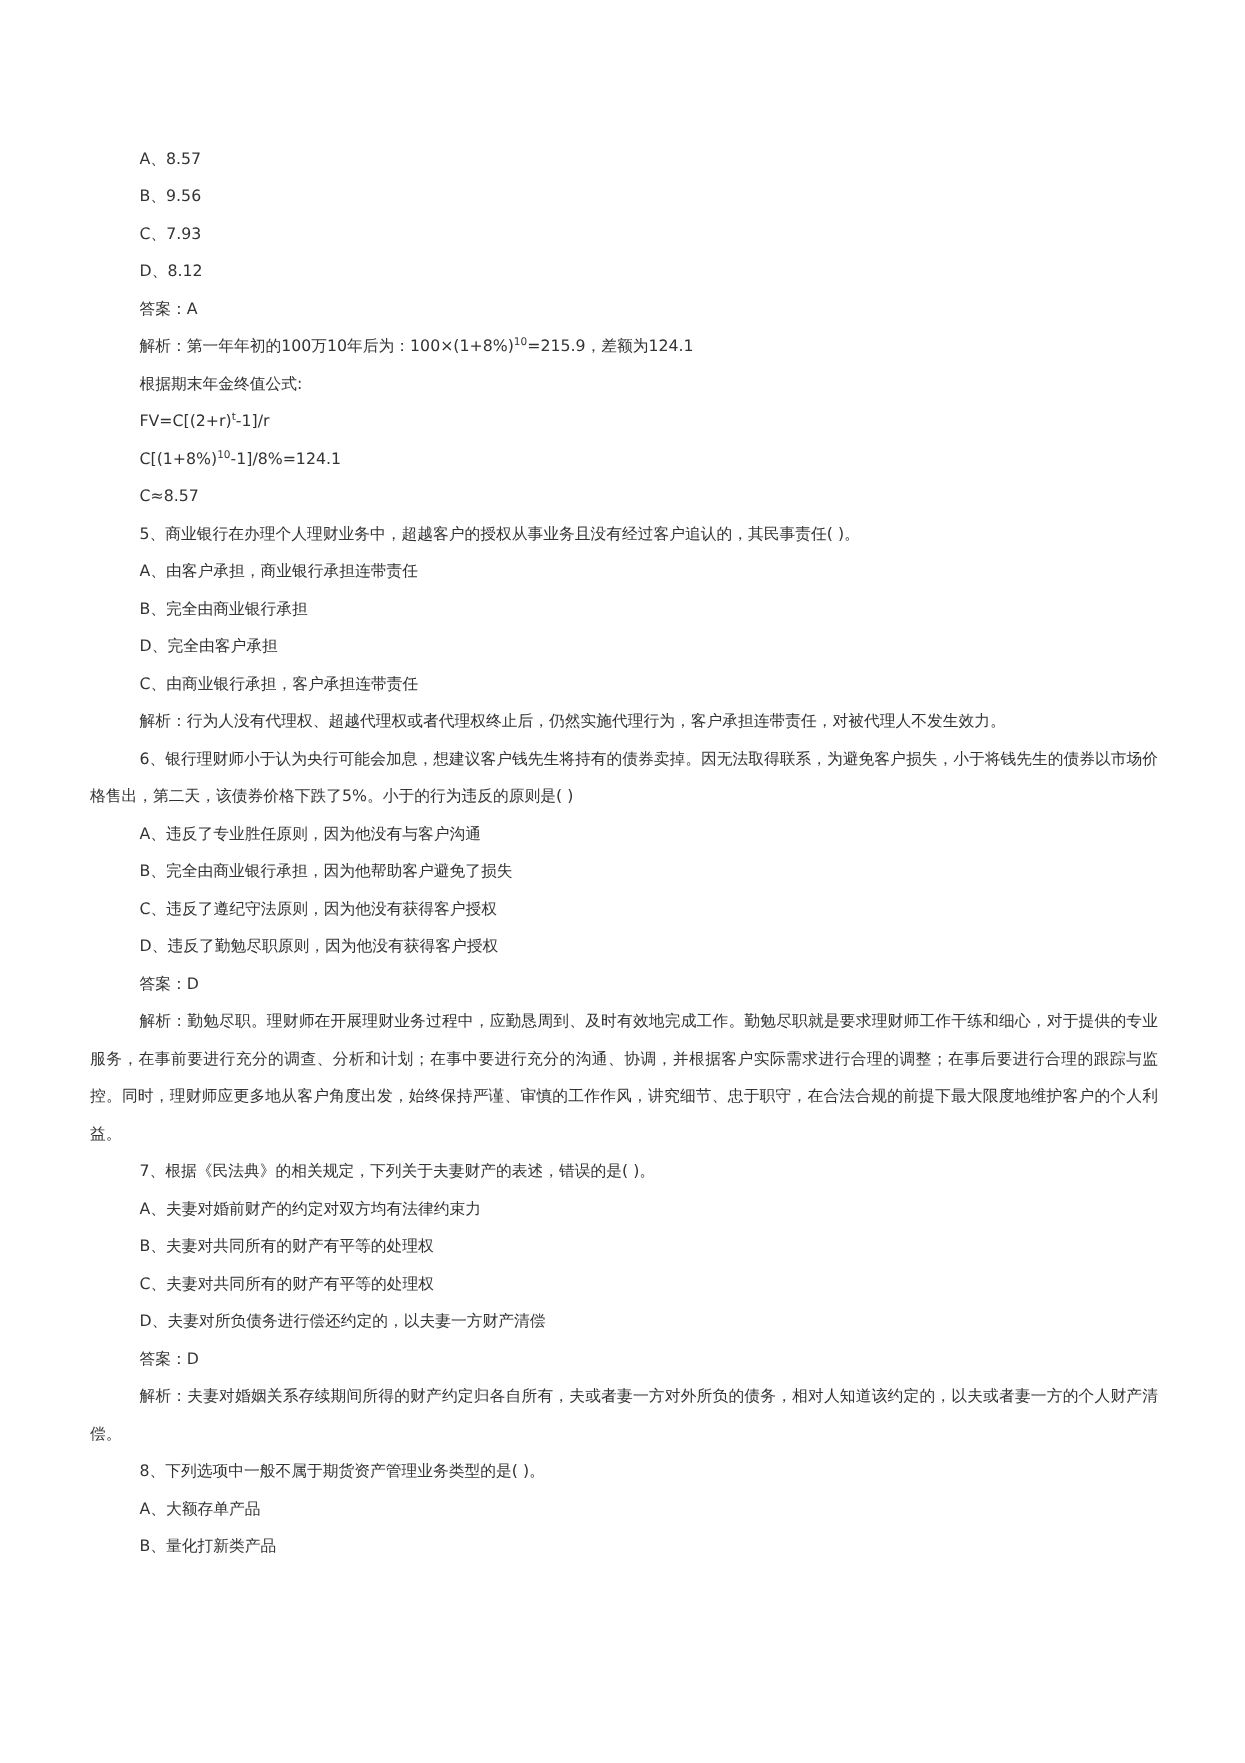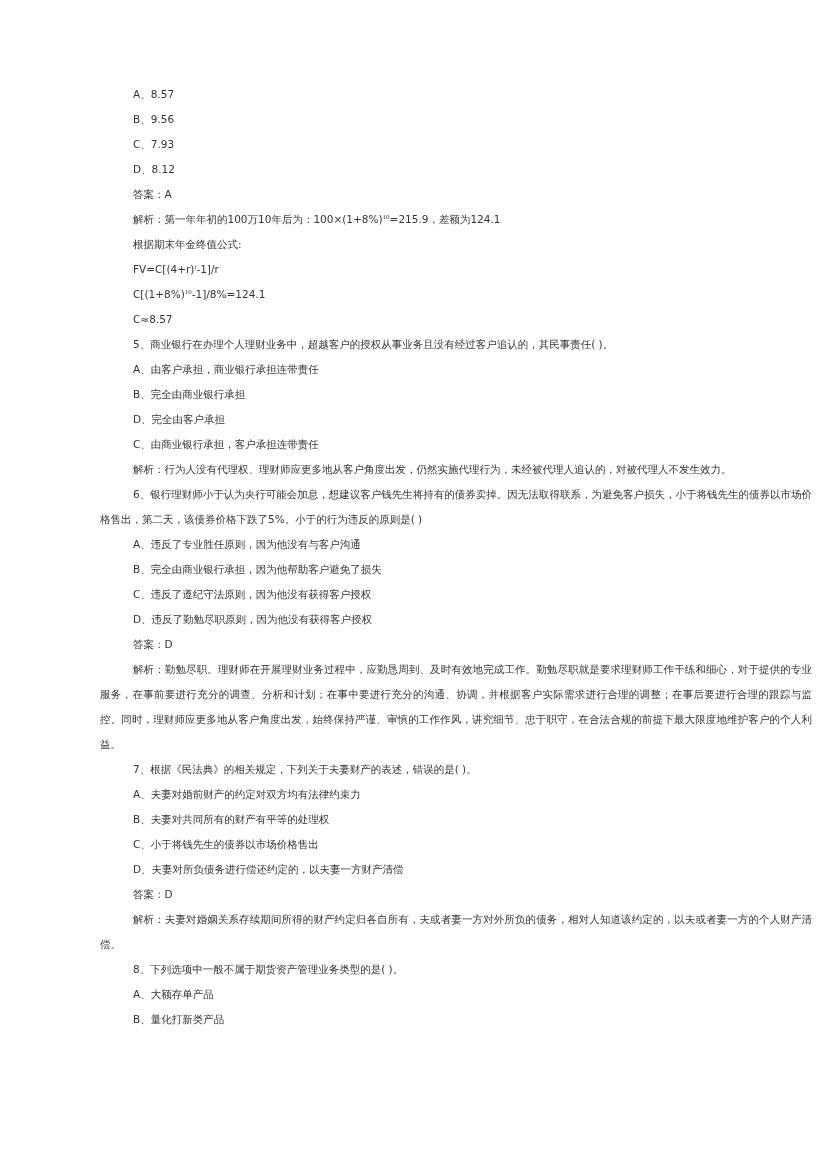--- a/index.html
+++ b/index.html
@@ -12,88 +12,86 @@
       height: 1175px;
       position: relative;
       overflow: hidden;
       font-family: "DejaVu Sans", "Liberation Sans", sans-serif;
       font-size: 10.5px;
       color: #333333;
     }
     .page {
       position: absolute;
       left: 60px;
-      top: 82px;
+      top: 94px;
       width: 712px;
-      margin-left: 40px;
     }
     .line {
       display: block;
       line-height: 25px;
       height: 25px;
       white-space: nowrap;
       padding-left: 33px;
     }
     .para {
       display: block;
       line-height: 25px;
       text-indent: 33px;
       text-align: justify;
       text-align-last: left;
       word-break: break-all;
     }
     sup {
       font-size: 7px;
       vertical-align: 4px;
       line-height: 0;
-      font-family: Liberation Serif, serif;
     }
   </style>
 </head>
 <body>
 
 <div class="page">
 
   <div>
     <span class="line"><span>A</span><span>、</span><span>8.57</span></span>
     <span class="line"><span>B</span><span>、</span><span>9.56</span></span>
     <span class="line"><span>C</span><span>、</span><span>7.93</span></span>
     <span class="line"><span>D</span><span>、</span><span>8.12</span></span>
   </div>
   <span class="line"><span>答案：</span><span>A</span></span>
   <span class="line"><span>解析：第一年年初的100万10年后为：100×(1+8%)</span><sup>10</sup><span>=215.9，差额为124.1</span></span>
   <span class="line">根据期末年金终值公式:</span>
-  <span class="line"><span>FV=C[(4+r)</span><sup>t</sup><span>-1]/r</span></span>
+  <span class="line"><span>FV=C[(2+r)</span><sup>t</sup><span>-1]/r</span></span>
   <span class="line"><span>C[(1+8%)</span><sup>10</sup><span>-1]/8%=124.1</span></span>
   <span class="line">C≈8.57</span>
 
   <div>
     <span class="line">5、商业银行在办理个人理财业务中，超越客户的授权从事业务且没有经过客户追认的，其民事责任(   )。</span>
     <span class="line">A、由客户承担，商业银行承担连带责任</span>
     <span class="line">B、完全由商业银行承担</span>
     <span class="line">D、完全由客户承担</span>
     <span class="line">C、由商业银行承担，客户承担连带责任</span>
-    <span class="line">解析：行为人没有代理权、理财师应更多地从客户角度出发，仍然实施代理行为，未经被代理人追认的，对被代理人不发生效力。</span>
+    <span class="line">解析：行为人没有代理权、超越代理权或者代理权终止后，仍然实施代理行为，客户承担连带责任，对被代理人不发生效力。</span>
   </div>
 
   <div>
     <span class="para">6、银行理财师小于认为央行可能会加息，想建议客户钱先生将持有的债券卖掉。因无法取得联系，为避免客户损失，小于将钱先生的债券以市场价格售出，第二天，该债券价格下跌了5%。小于的行为违反的原则是( )</span>
     <span class="line">A、违反了专业胜任原则，因为他没有与客户沟通</span>
     <span class="line">B、完全由商业银行承担，因为他帮助客户避免了损失</span>
     <span class="line">C、违反了遵纪守法原则，因为他没有获得客户授权</span>
     <span class="line">D、违反了勤勉尽职原则，因为他没有获得客户授权</span>
     <span class="line">答案：D</span>
     <span class="para">解析：勤勉尽职。理财师在开展理财业务过程中，应勤恳周到、及时有效地完成工作。勤勉尽职就是要求理财师工作干练和细心，对于提供的专业服务，在事前要进行充分的调查、分析和计划；在事中要进行充分的沟通、协调，并根据客户实际需求进行合理的调整；在事后要进行合理的跟踪与监控。同时，理财师应更多地从客户角度出发，始终保持严谨、审慎的工作作风，讲究细节、忠于职守，在合法合规的前提下最大限度地维护客户的个人利益。</span>
   </div>
 
   <div>
     <span class="line">7、根据《民法典》的相关规定，下列关于夫妻财产的表述，错误的是(   )。</span>
     <span class="line">A、夫妻对婚前财产的约定对双方均有法律约束力</span>
     <span class="line">B、夫妻对共同所有的财产有平等的处理权</span>
-    <span class="line">C、小于将钱先生的债券以市场价格售出</span>
+    <span class="line">C、夫妻对共同所有的财产有平等的处理权</span>
     <span class="line">D、夫妻对所负债务进行偿还约定的，以夫妻一方财产清偿</span>
     <span class="line">答案：D</span>
     <span class="para">解析：夫妻对婚姻关系存续期间所得的财产约定归各自所有，夫或者妻一方对外所负的债务，相对人知道该约定的，以夫或者妻一方的个人财产清偿。</span>
   </div>
 
   <div>
     <span class="line">8、下列选项中一般不属于期货资产管理业务类型的是(   )。</span>
     <span class="line">A、大额存单产品</span>
     <span class="line">B、量化打新类产品</span>
   </div>

